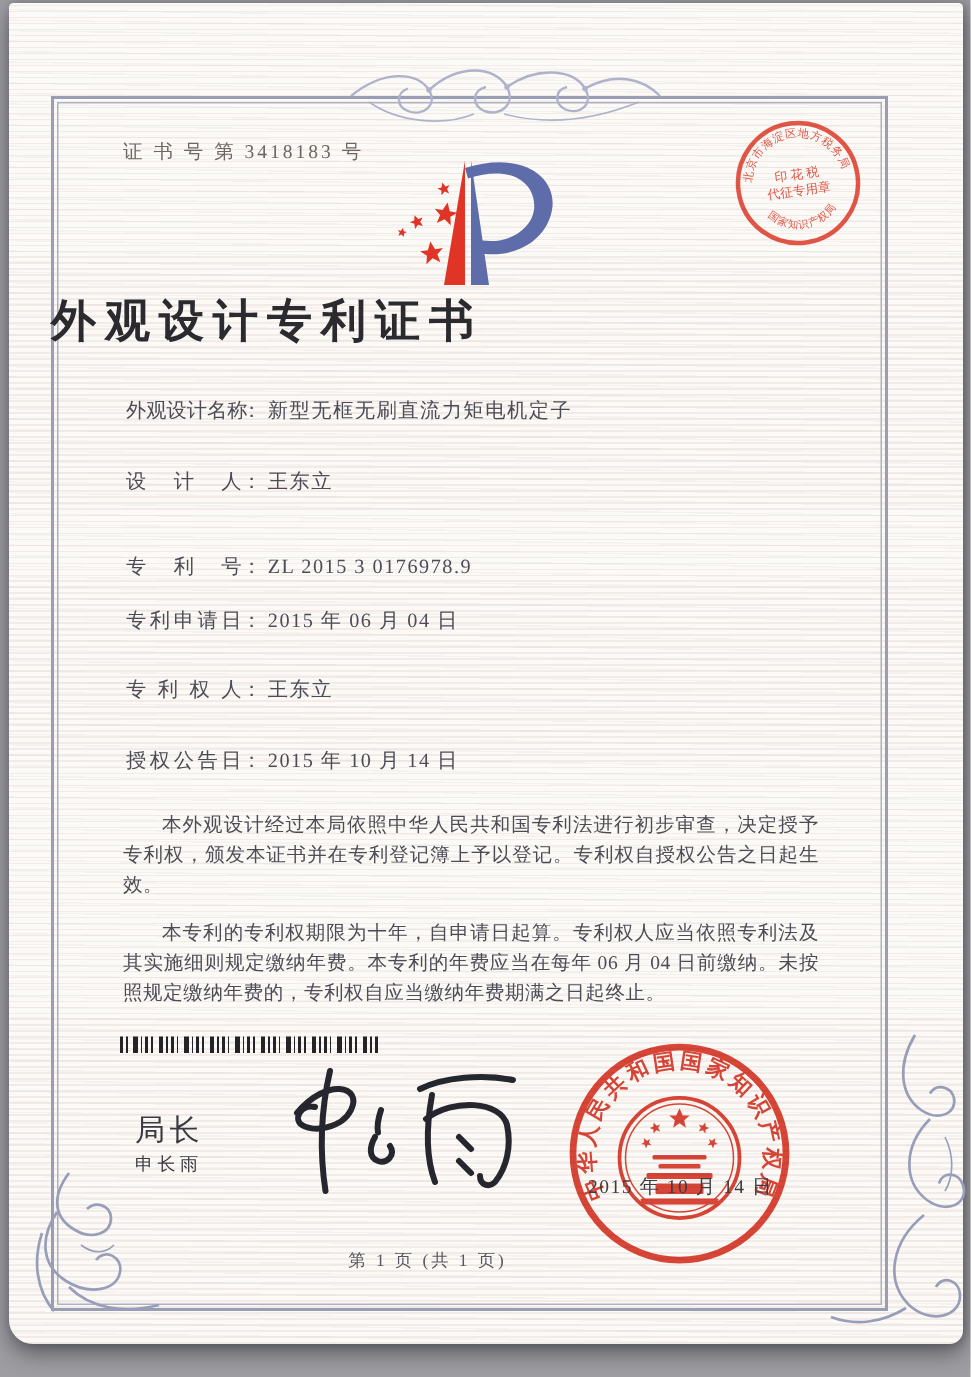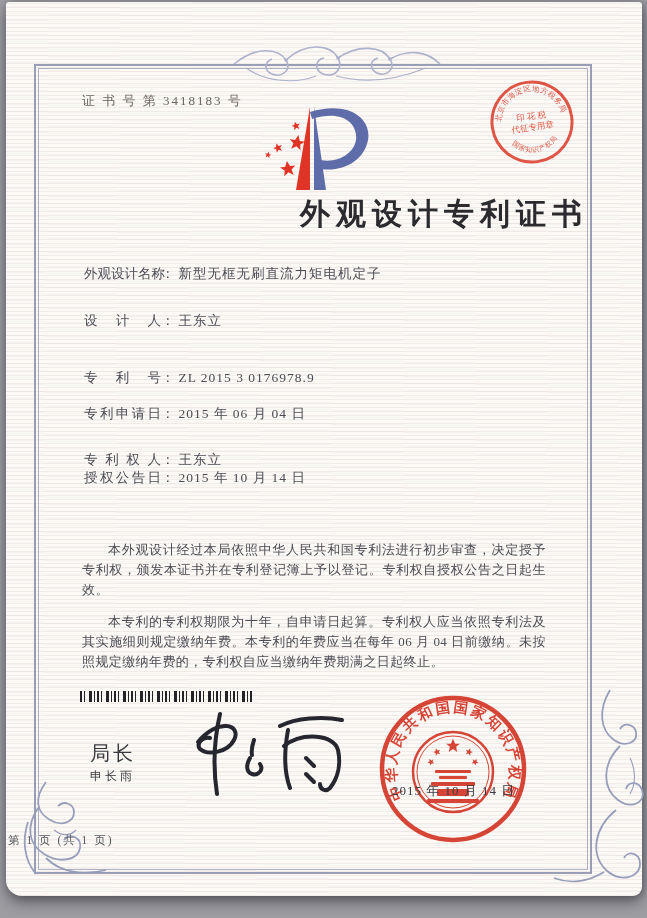--- a/index.html
+++ b/index.html
@@ -28,21 +28,21 @@
   .orn-top{left:222px;top:36px;width:215px;height:48px;}
   .orn-bl{left:12px;top:778px;width:96px;height:102px;}
   .orn-br{left:544px;top:686px;width:99px;height:206px;}
 
   .cert-no{
     position:absolute;left:76px;top:90px;font-size:13px;letter-spacing:2px;
     color:#6d6661;
   }
   .logo{position:absolute;left:246px;top:102px;width:128px;height:93px;}
   .title{
-    position:absolute;left:28px;top:192px;width:554px;text-align:right;
+    position:absolute;left:28px;top:192px;width:554px;text-align:left;
     font-size:30px;font-weight:600;letter-spacing:6px;color:#2a2a2f;
   }
   .row{position:absolute;left:78px;font-size:13.5px;color:#4c4c56;white-space:nowrap;}
   .lbl{display:inline-block;width:77px;text-align:justify;text-align-last:justify;vertical-align:top;}
   .colon{display:inline-block;margin-right:4px;}
   .val{letter-spacing:1px;}
   .paras{position:absolute;left:64px;top:526px;width:488px;}
   .paras p{
     margin:12px;font-size:13px;line-height:20px;text-align:justify;
     text-indent:26px;color:#4c4c55;letter-spacing:.4px;
@@ -60,21 +60,21 @@
   .signature{position:absolute;left:178px;top:700px;width:178px;height:98px;}
   .seal-tax{position:absolute;left:482px;top:76px;width:88px;height:88px;
     transform:rotate(-8deg);mix-blend-mode:multiply;}
   .seal-office{position:absolute;left:372px;top:692px;width:150px;height:150px;
     mix-blend-mode:multiply;}
   .seal-date{
     position:absolute;left:386px;top:780px;width:150px;z-index:6;
     font-size:13px;letter-spacing:1px;color:#3c3c44;
   }
   .footer{
-    position:absolute;left:2px;top:831px;width:554px;text-align:left;
+    position:absolute;left:2px;top:831px;width:554px;text-align:center;
     font-size:11.5px;letter-spacing:2px;color:#56565e;
   }
   svg text{font-family:"Liberation Serif","DejaVu Serif",serif;}
 </style>
 </head>
 <body>
 
 <div class="shot">
   <div class="paper">
 
@@ -144,21 +144,21 @@
     </div>
     <div class="row" style="top:367px">
       <span class="lbl">专利号</span><span class="colon">：</span><span class="val">ZL 2015 3 0176978.9</span>
     </div>
     <div class="row" style="top:403px">
       <span class="lbl">专利申请日</span><span class="colon">：</span><span class="val">2015 年 06 月 04 日</span>
     </div>
     <div class="row" style="top:449px">
       <span class="lbl">专利权人</span><span class="colon">：</span><span class="val">王东立</span>
     </div>
-    <div class="row" style="top:467px">
+    <div class="row" style="top:496px">
       <span class="lbl">授权公告日</span><span class="colon">：</span><span class="val">2015 年 10 月 14 日</span>
     </div>
 
     <div class="paras">
       <p>本外观设计经过本局依照中华人民共和国专利法进行初步审查，决定授予专利权，颁发本证书并在专利登记簿上予以登记。专利权自授权公告之日起生效。</p>
       <p>本专利的专利权期限为十年，自申请日起算。专利权人应当依照专利法及其实施细则规定缴纳年费。本专利的年费应当在每年 06 月 04 日前缴纳。未按照规定缴纳年费的，专利权自应当缴纳年费期满之日起终止。</p>
     </div>
 
     <div class="barcode"></div>
 

